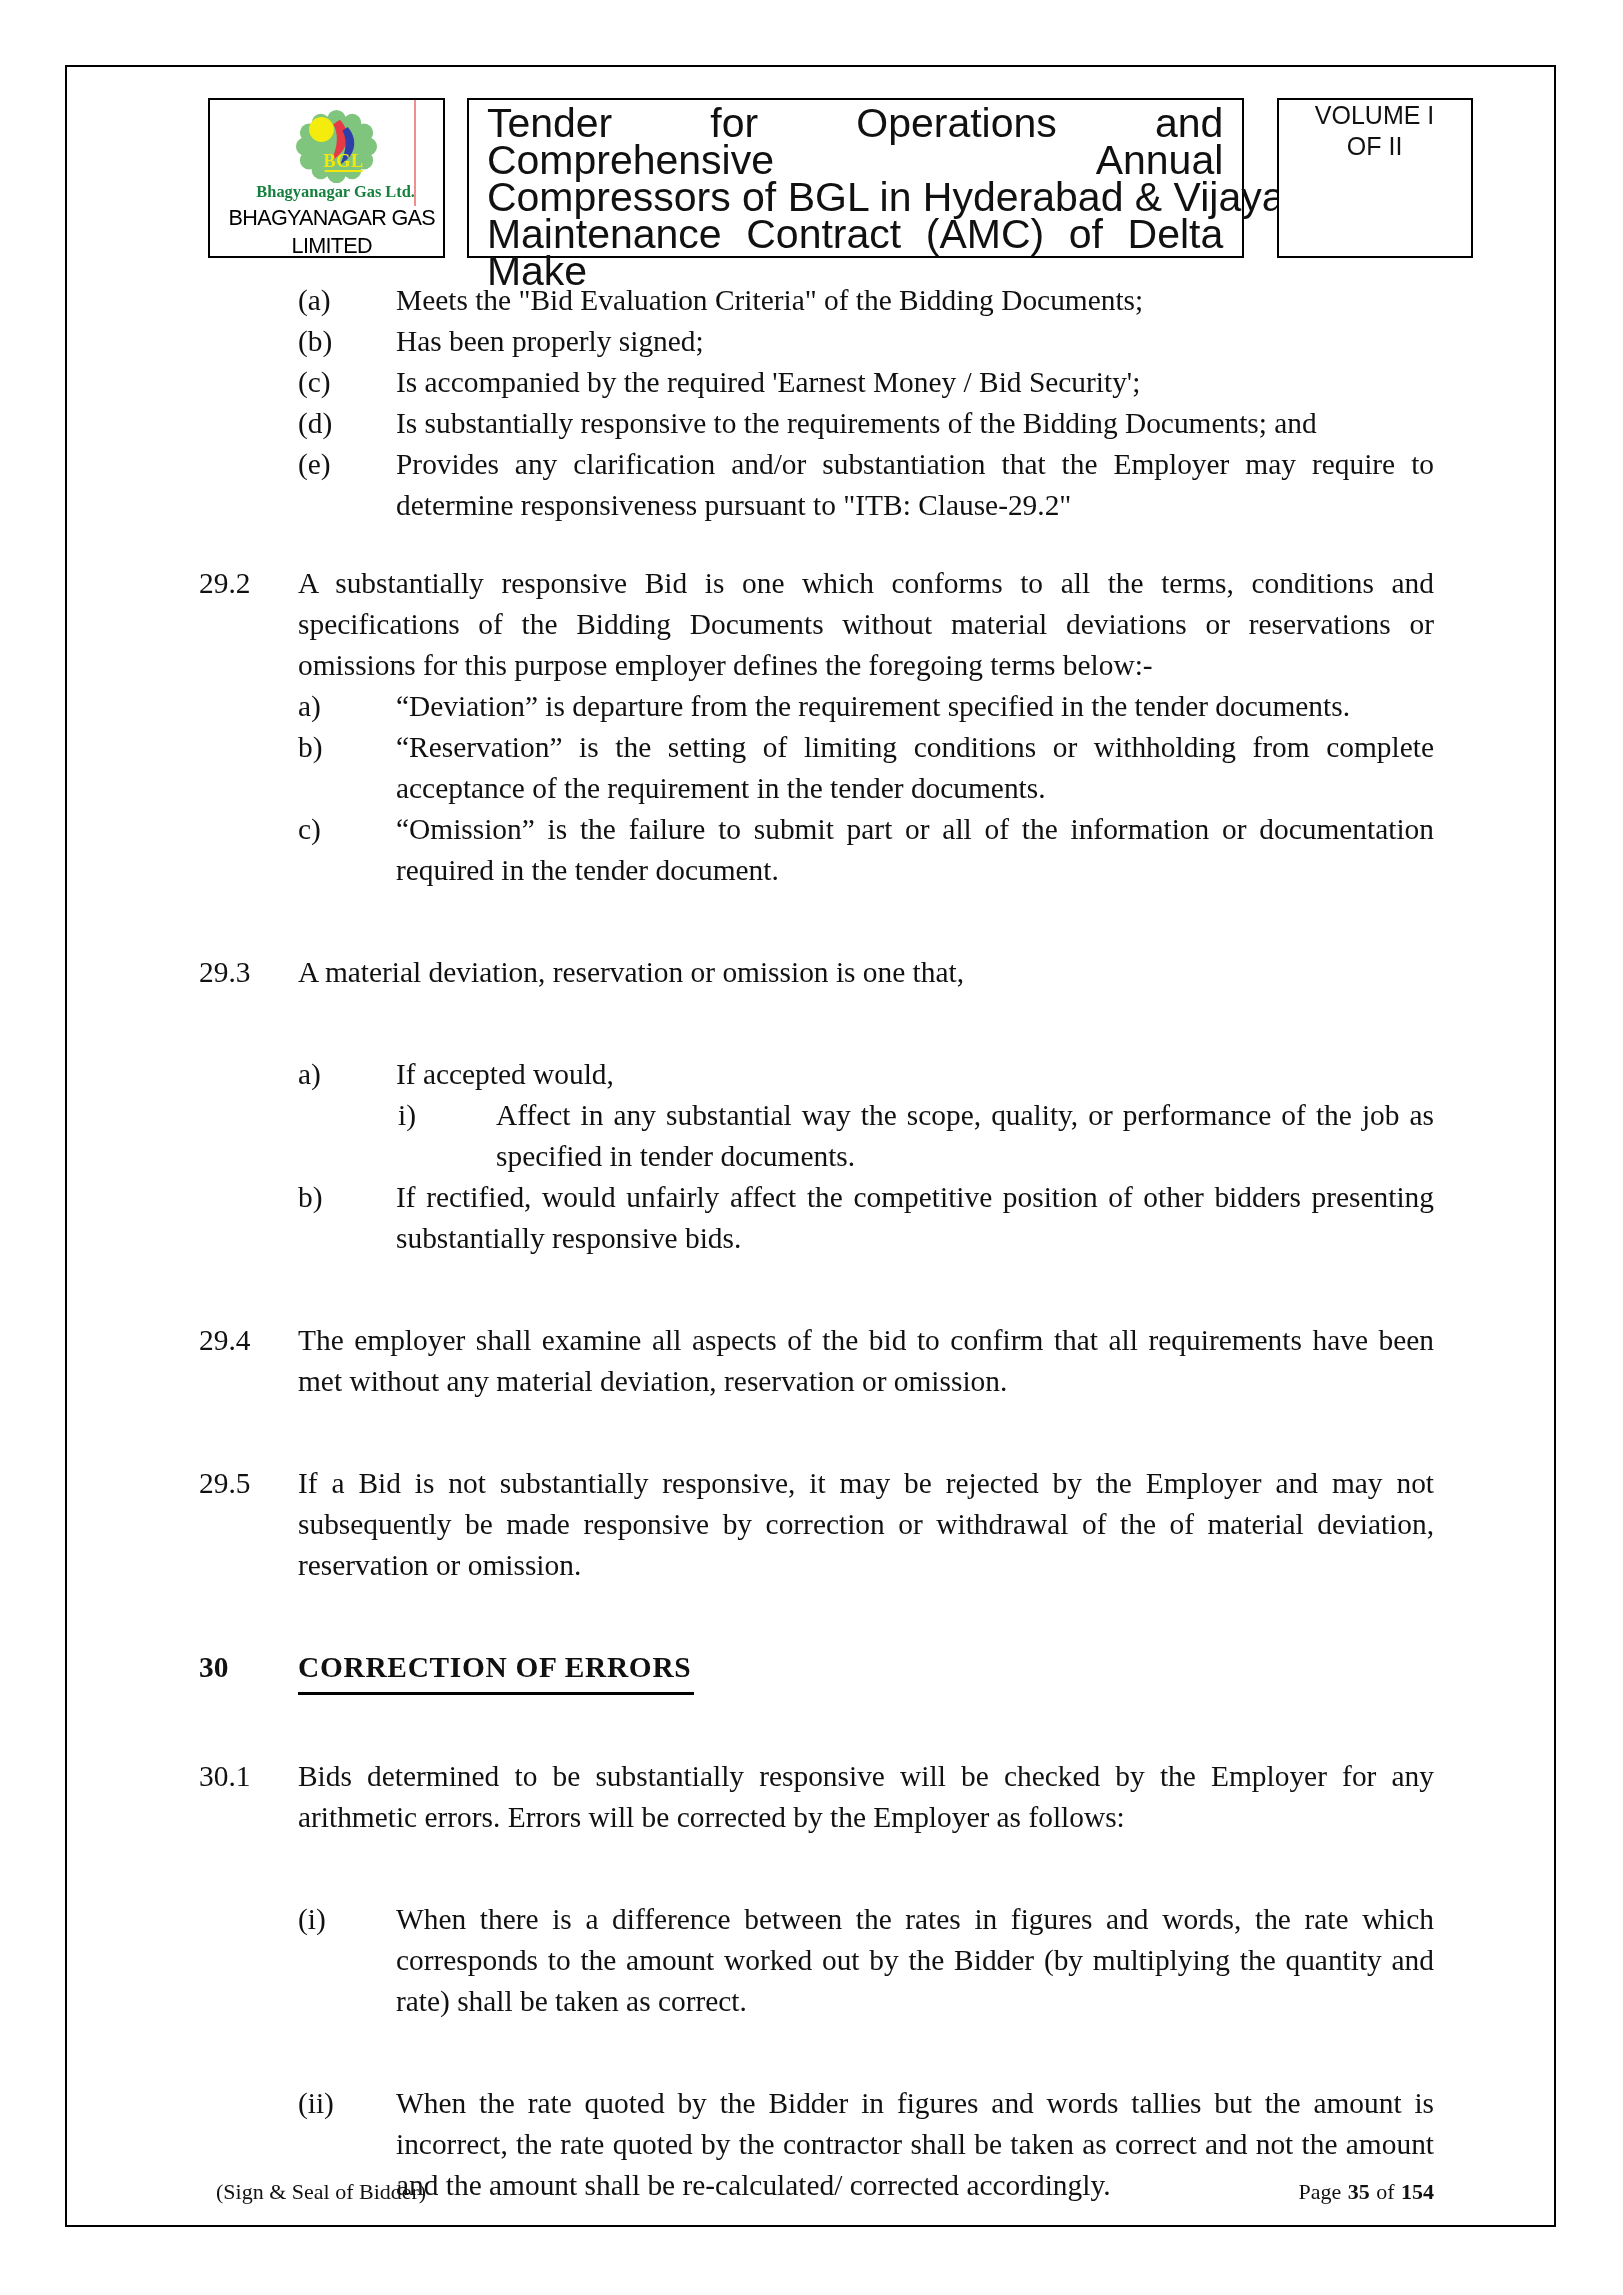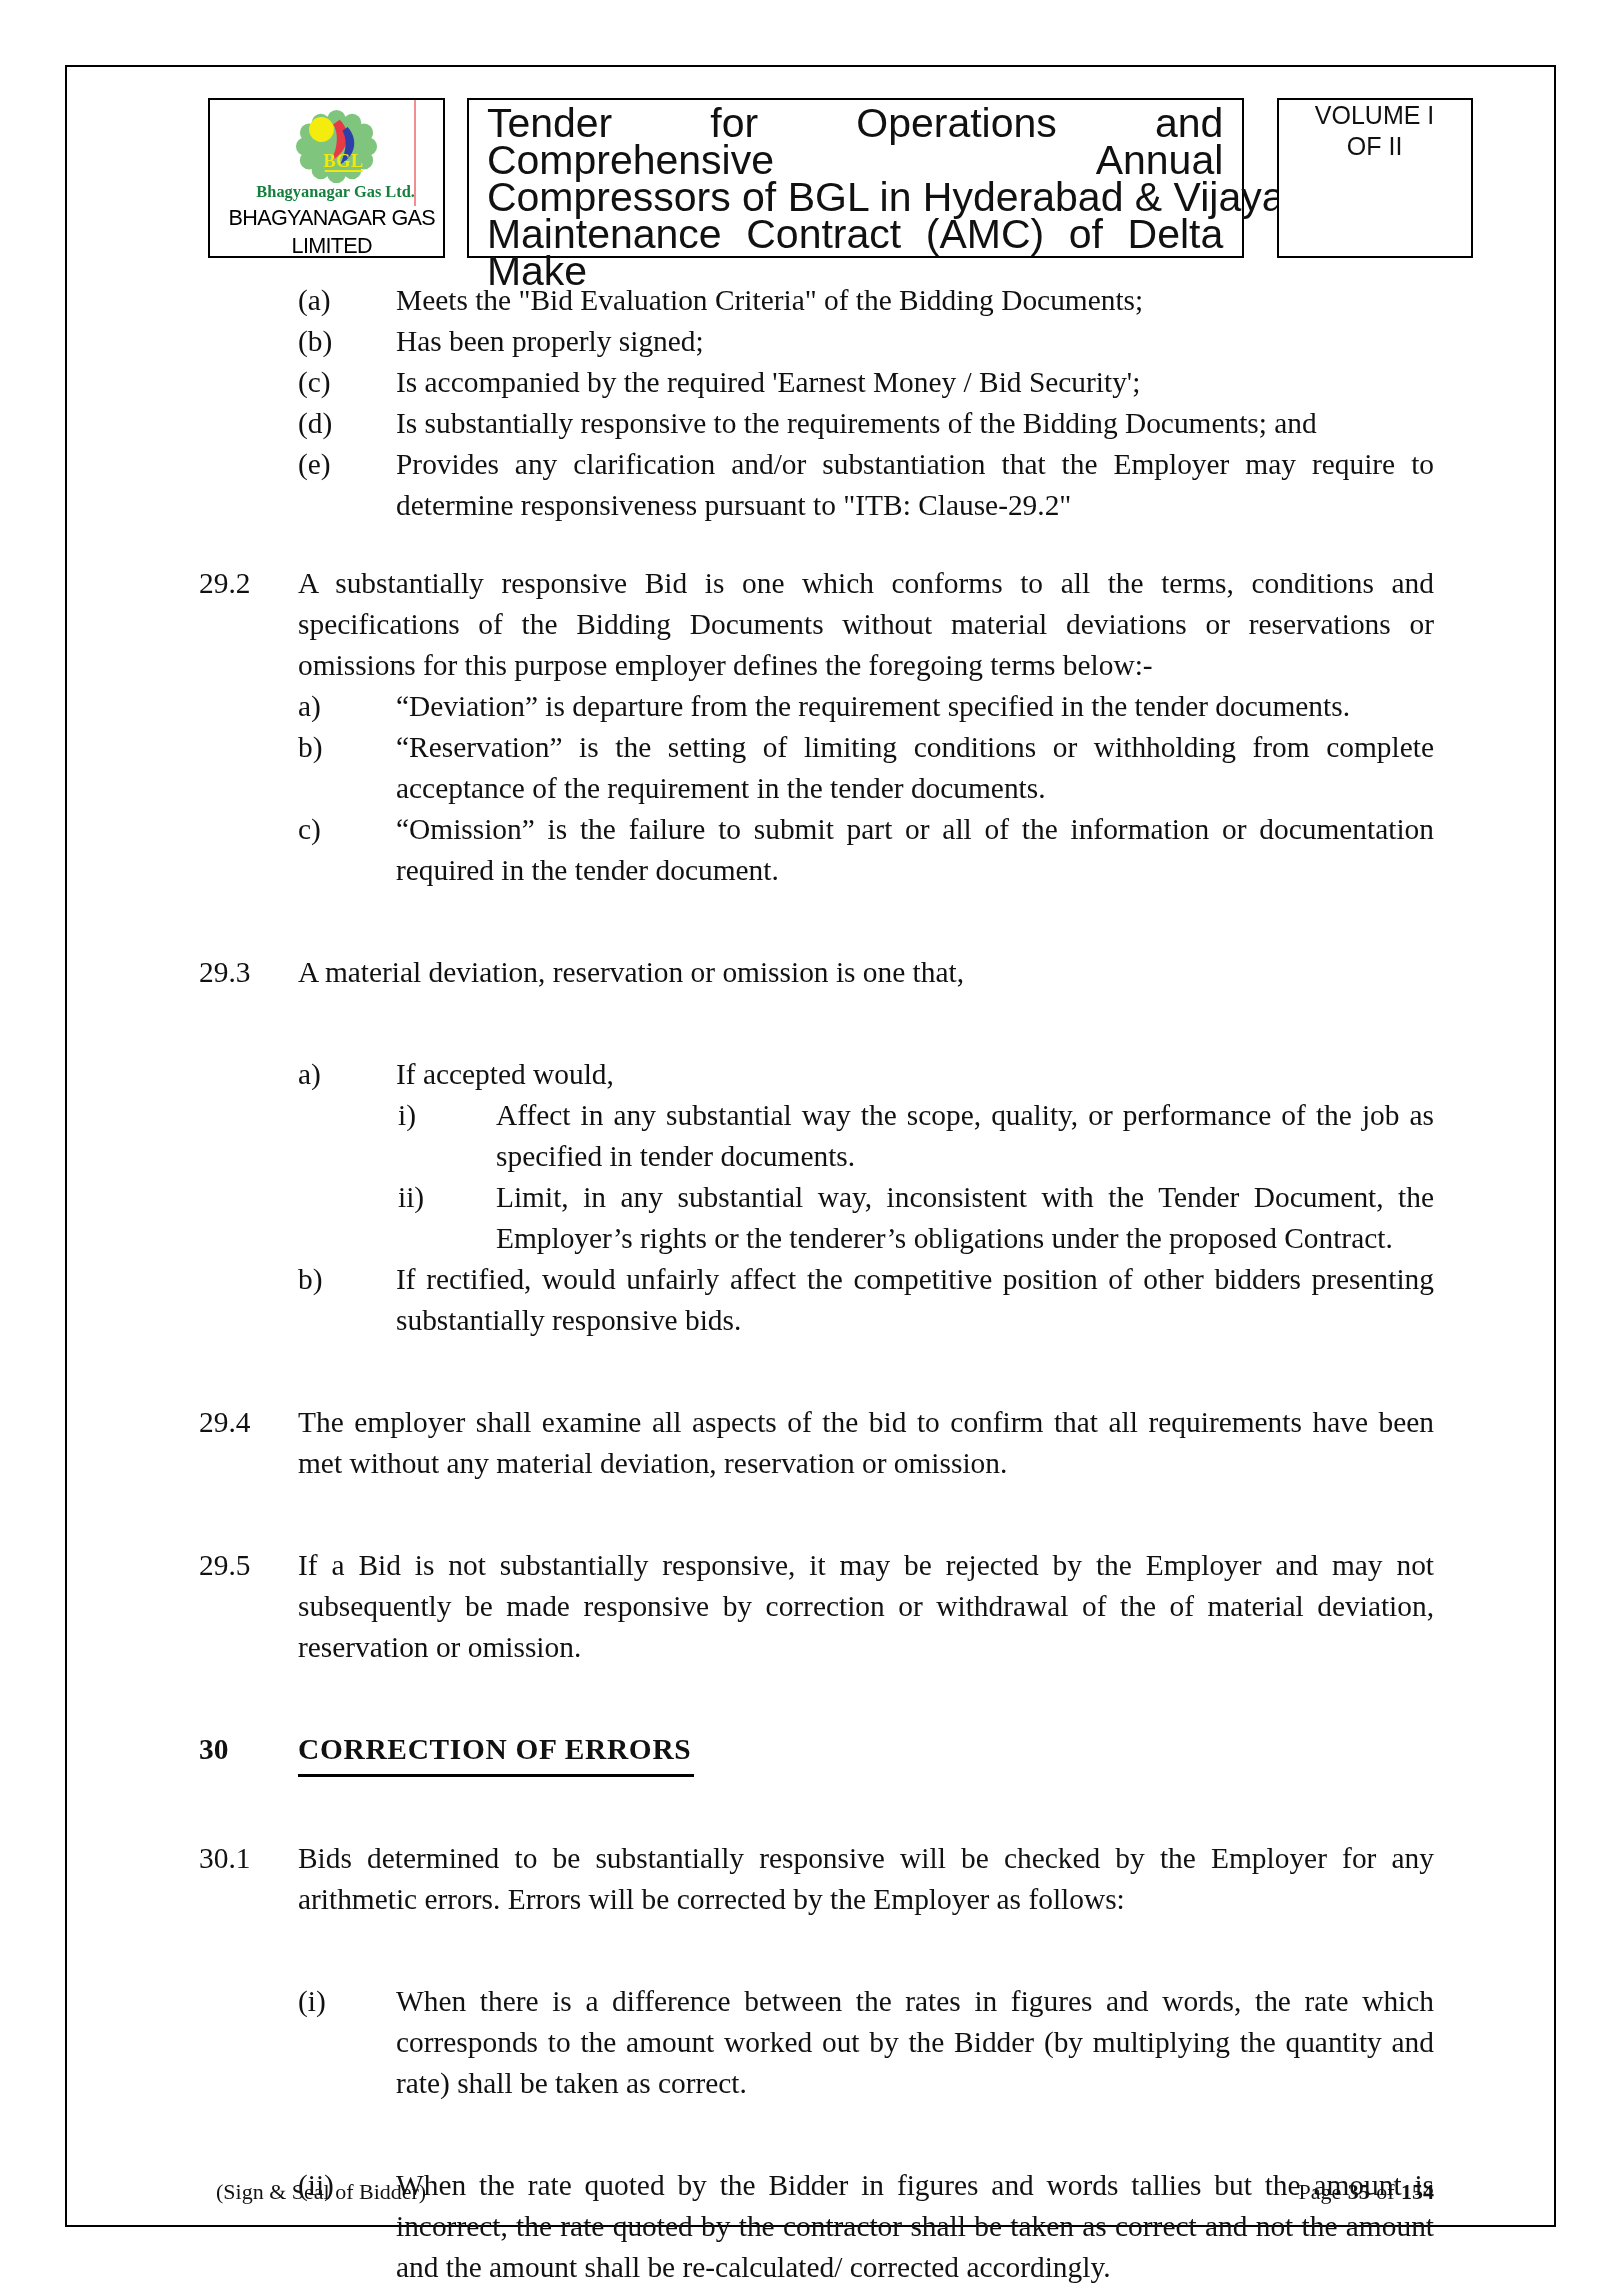--- a/index.html
+++ b/index.html
@@ -148,24 +148,20 @@
         <div class="ctext">A material deviation, reservation or omission is one that,</div>
       </div>
       <div class="row1 mt2">
         <span class="lbl">a)</span>
         <div class="txt">If accepted would,</div>
       </div>
       <div class="rowss">
         <span class="lbl">i)</span>
         <div class="txt">Affect in any substantial way the scope, quality, or performance of the job as specified in tender documents.</div>
       </div>
-      <div class="rowss">
-        <span class="lbl">ii)</span>
-        <div class="txt">Limit, in any substantial way, inconsistent with the Tender Document, the Employer’s rights or the tenderer’s obligations under the proposed Contract.</div>
-      </div>
       <div class="row1">
         <span class="lbl">b)</span>
         <div class="txt">If rectified, would unfairly affect the competitive position of other bidders presenting substantially responsive bids.</div>
       </div>
 
       <div class="clause mt2">
         <span class="num">29.4</span>
         <div class="ctext">The employer shall examine all aspects of the bid to confirm that all requirements have been met without any material deviation, reservation or omission.</div>
       </div>
 

